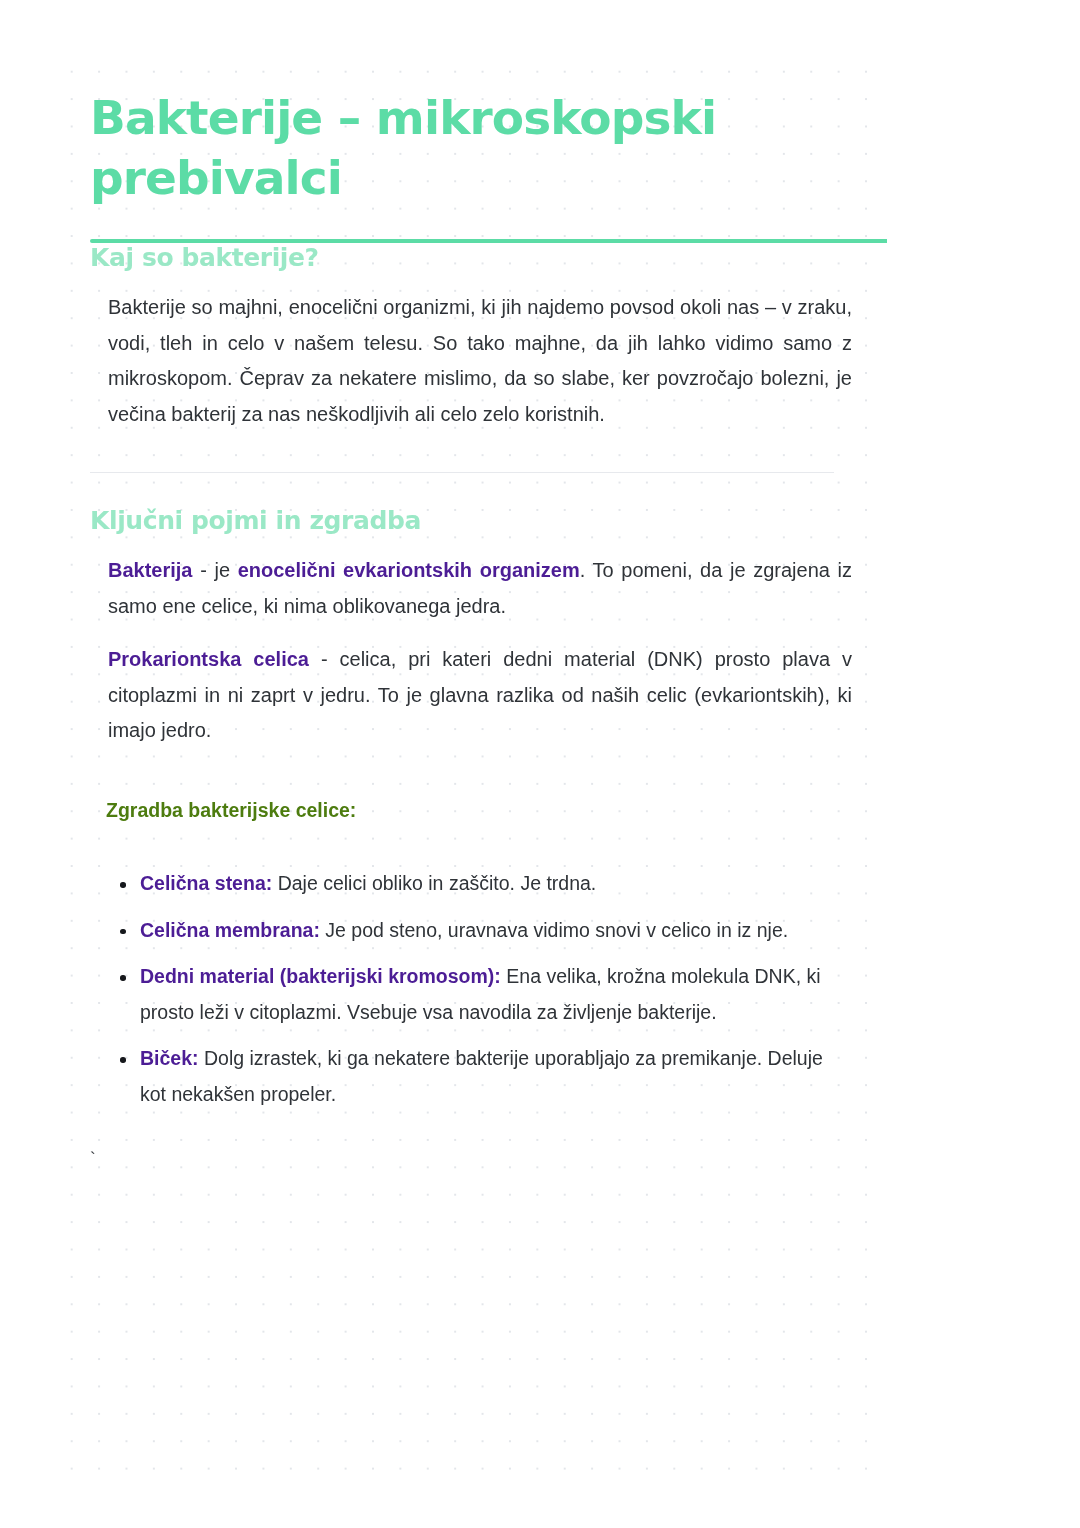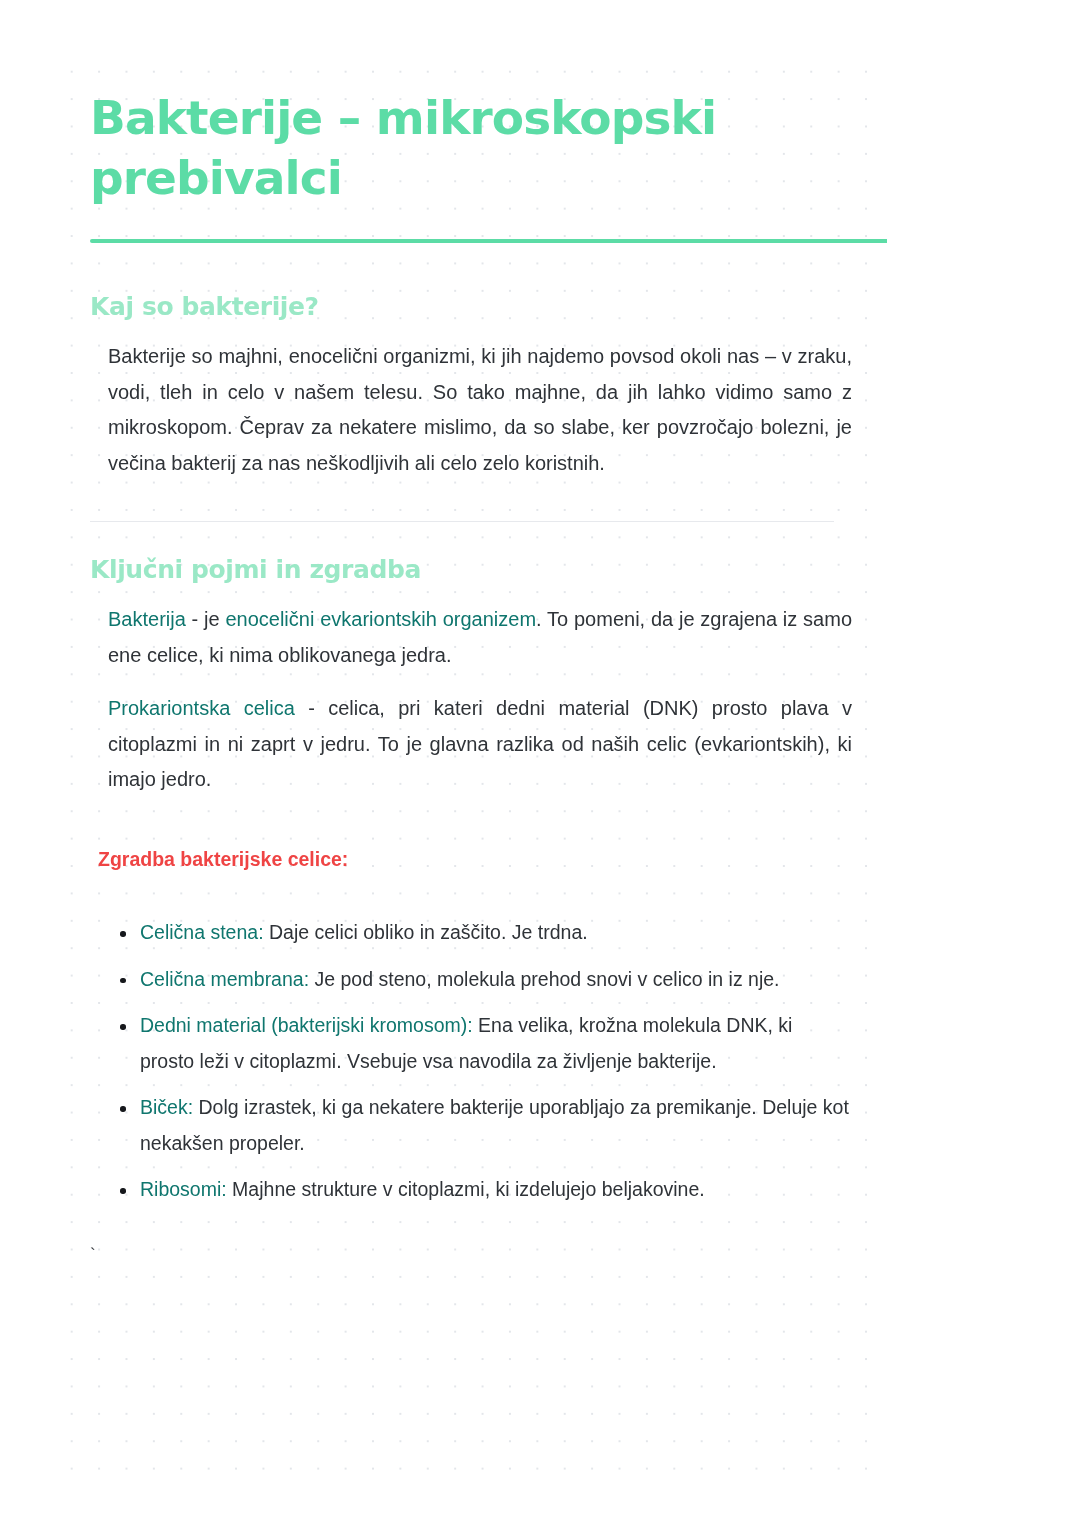--- a/index.html
+++ b/index.html
@@ -82,51 +82,51 @@
 
   .section-heading {
     font-family: "DejaVu Sans", sans-serif;
     font-size: 25px;
     font-weight: 700;
     letter-spacing: -0.4px;
     color: #9ae8c6;
     margin: 0;
   }
 
-  .sec1-heading { padding-top: 49px; }
+  .sec1-heading { }
   .sec2-heading { padding-top: 33px; }
 
   p.body {
     font-size: 20px;
     line-height: 35.5px;
     color: #2f3338;
     text-align: justify;
     margin: 18px;
     width: 744px;
   }
 
   .sec1-para { margin-top: 30px; }
 
-  p.body b, li b { font-weight: 400; color: #0f766e; }
+  p.body b, li b { font-weight: 700; color: #4c1d95; }
 
   .thin-rule {
     margin-top: 40px;
     width: 744px;
     height: 1px;
     background: #e7e9ed;
   }
 
   .term-para { margin-top: 26px; }
 
   .subhead {
     font-size: 19.5px;
     line-height: 35.5px;
     font-weight: 700;
-    color: #ef4444;
-    margin: 8px;
+    color: #4d7c0f;
+    margin: 16px;
     padding-top: 26px;
   }
 
   ul.parts {
     list-style: none;
     margin: 16px;
     padding: 0;
     padding-top: 22px;
   }
 
@@ -202,30 +202,27 @@
       <b>Prokariontska celica</b><span> - </span><span>celica, pri kateri dedni material (DNK) prosto plava v citoplazmi in ni zaprt v jedru. To je glavna razlika od naših celic (evkariontskih), ki imajo jedro.</span>
     </p>
 
     <p class="subhead">Zgradba bakterijske celice:</p>
 
     <ul class="parts">
       <li>
         <b>Celična stena:</b><span> Daje celici obliko in zaščito. Je trdna.</span>
       </li>
       <li>
-        <b>Celična membrana:</b><span> Je pod steno, molekula prehod snovi v celico in iz nje.</span>
+        <b>Celična membrana:</b><span> Je pod steno, uravnava vidimo snovi v celico in iz nje.</span>
       </li>
       <li>
         <b>Dedni material (bakterijski kromosom):</b><span> Ena velika, krožna molekula DNK, ki prosto leži v citoplazmi. Vsebuje vsa navodila za življenje bakterije.</span>
       </li>
       <li>
         <b>Biček:</b><span> Dolg izrastek, ki ga nekatere bakterije uporabljajo za premikanje. Deluje kot nekakšen propeler.</span>
-      </li>
-      <li>
-        <b>Ribosomi:</b><span> Majhne strukture v citoplazmi, ki izdelujejo beljakovine.</span>
       </li>
     </ul>
 
     <div class="stray-mark">`</div>
 
     <div class="footer">(c) Knowunity 2025</div>
 
   </div>
 </div>
 

